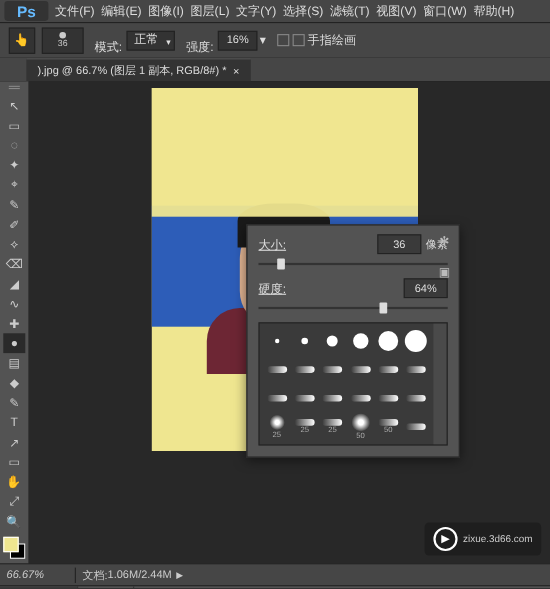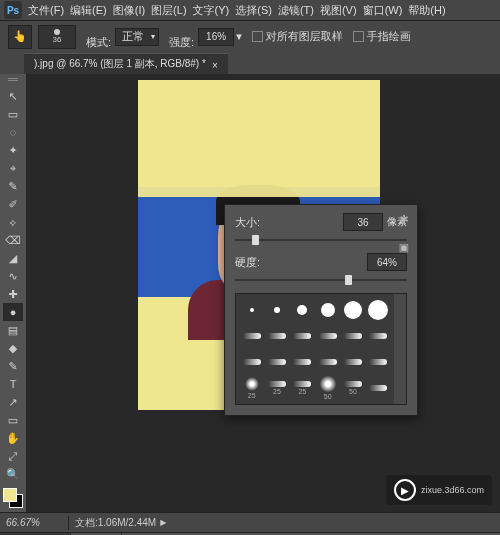--- a/index.html
+++ b/index.html
@@ -1,26 +1,26 @@
 <!DOCTYPE html>
 <html><head>
 <meta charset="utf-8">
 <style>
 * { margin: 0; padding: 0; box-sizing: border-box; font-family: "Microsoft YaHei", sans-serif; }
 body { background: #000; width: 500px; height: 535px; overflow: hidden; position: relative; }
 
 .menubar { background: #464646; height: 20px; display: flex; align-items: center; padding-left: 4px; font-size: 11px; color: #ddd; }
-.menubar .logo { width: 18px; height: 18px; background: #333; border-radius: 3px; display: flex; align-items: center; justify-content: center; margin-right: 6px; font-size: 10px; color: #6bf; font-weight: bold; }
+.menubar .logo { width: 40px; height: 18px; background: #333; border-radius: 3px; display: flex; align-items: center; justify-content: center; margin-right: 6px; font-size: 14px; color: #6bf; font-weight: bold; }
 .menubar .menu { margin-right: 6px; cursor: pointer; }
 
 .optionbar { background: #464646; height: 32px; display: flex; align-items: center; padding-left: 8px; font-size: 11px; color: #ddd; border-top: 1px solid #222; }
 .optionbar .tool-icon { width: 24px; height: 24px; background: #333; border: 1px solid #222; margin-right: 6px; display:flex; align-items:center; justify-content:center; }
 .optionbar .brush-preset { width: 38px; height: 24px; background: #333; border: 1px solid #222; margin-right: 10px; display: flex; flex-direction: column; align-items:center; justify-content:center; font-size: 8px; color: #ccc; }
 .optionbar .label { margin-right: 4px; margin-top: 12px; }
-.optionbar .dropdown { background: #333; border: 1px solid #222; padding: 2px 14px 2px 6px; margin-right: 10px; height: 18px; display:flex; align-items:center; position:relative; }
+.optionbar .dropdown { background: #333; border: 1px solid #222; padding: 2px 14px 2px 6px; margin-right: 10px; height: 18px; display:flex; align-items:flex-end; position:relative; }
 .optionbar .dropdown::after { content:"▾"; position:absolute; right:3px; font-size:8px; }
 .optionbar .input { background: #333; border: 1px solid #222; width: 36px; height: 18px; color: #ddd; font-size: 10px; text-align: center; margin-right: 2px; }
 .optionbar .pct { margin-right: 10px; }
 .optionbar .check { width: 11px; height: 11px; border: 1px solid #888; margin-right: 3px; display:inline-block; }
 
 .tabbar { background: #464646; height: 22px; display: flex; align-items: flex-end; padding-left: 24px; font-size: 10px; }
 .tabbar .tab { background: #333; color: #ddd; padding: 3px 10px; border-top: 1px solid #555; display:flex; align-items:flex-end; }
 .tabbar .tab .close { margin-left: 6px; font-size: 10px; }
 
 .workspace { display: flex; height: 438px; background: #282828; }
@@ -40,21 +40,21 @@
 .canvas .hair { position:absolute; left:78px; top:105px; width:84px; height:40px; background:#1a1a1a; border-radius: 40% 40% 0 0; }
 .canvas .shirt { position:absolute; left:50px; top:200px; width:140px; height:60px; background:#6d2634; border-radius: 30px 30px 0 0; }
 .canvas .neck { position:absolute; left:104px; top:195px; width:30px; height:20px; background:#e3b593; }
 .canvas .nose { position:absolute; left:113px; top:160px; width:10px; height:18px; background:rgba(0,0,0,0.12); border-radius:50%; }
 .canvas .mouth { position:absolute; left:104px; top:185px; width:28px; height:6px; background:#a05050; border-radius:3px; }
 .canvas .yellow-overlay { position:absolute; left:0; top:0; width:100%; height:117px; background:rgba(239,230,144,0.95); }
 .canvas .yellow-bottom { position:absolute; left:0; bottom:0; width:100%; height:105px; }
 
 .brush-panel { position: absolute; left: 198px; top: 130px; width: 194px; background: #535353; border: 1px solid #222; box-shadow: 0 3px 10px rgba(0,0,0,0.5); padding: 8px 10px 10px 10px; color: #ddd; font-size: 11px; }
 .brush-panel .row { display: flex; align-items: center; margin-bottom: 4px; }
-.brush-panel .row .rlabel { width: 38px; }
+.brush-panel .row .rlabel { width: 38px; text-decoration: underline; }
 .brush-panel .row .rval { width: 40px; height: 18px; background: #3a3a3a; border: 1px solid #222; color: #ddd; font-size: 10px; text-align: center; margin-left: auto; }
 .brush-panel .row .unit { margin-left: 4px; font-size: 10px; }
 .brush-panel .slider { height: 10px; position: relative; margin-bottom: 8px; }
 .brush-panel .slider .track { position: absolute; top: 4px; left: 0; right: 0; height: 2px; background: #333; }
 .brush-panel .slider .thumb { position: absolute; top: 0; width: 7px; height: 10px; background: #ddd; border-radius: 1px; }
 .brush-panel .side-icon { position:absolute; right:6px; top:8px; width:14px; height:14px; color:#bbb; font-size:11px; text-align:center; }
 .brush-panel .side-icon2 { position:absolute; right:6px; top:36px; width:14px; height:14px; color:#bbb; font-size:11px; text-align:center; }
 .brush-grid { display: grid; grid-template-columns: repeat(6, 1fr); gap: 2px; background: #3a3a3a; padding: 4px 16px 4px 4px; border: 1px solid #222; max-height: 112px; overflow:hidden; position:relative; }
 .brush-grid .cell { height: 24px; display: flex; flex-direction:column; align-items: center; justify-content: center; }
 .brush-grid .dot { border-radius: 50%; background: #fff; }
@@ -100,21 +100,20 @@
     <span>36</span>
   </div>
   <span class="label">模式:</span>
   <div class="dropdown">
       <span>正常</span>
     </div>
   <span class="label">强度:</span>
   <input class="input" value="16%" style="">
   <span class="pct">▾</span>
   <span class="check"></span>
-  <span style="margin-right:10px">对所有图层取样</span>
   <span class="check"></span>
   <span>手指绘画</span>
 </div>
 
 <div class="tabbar">
   <div class="tab">
     <span>).jpg @ 66.7% (图层 1 副本, RGB/8#) *</span>
     <span class="close">×</span>
   </div>
 </div>

